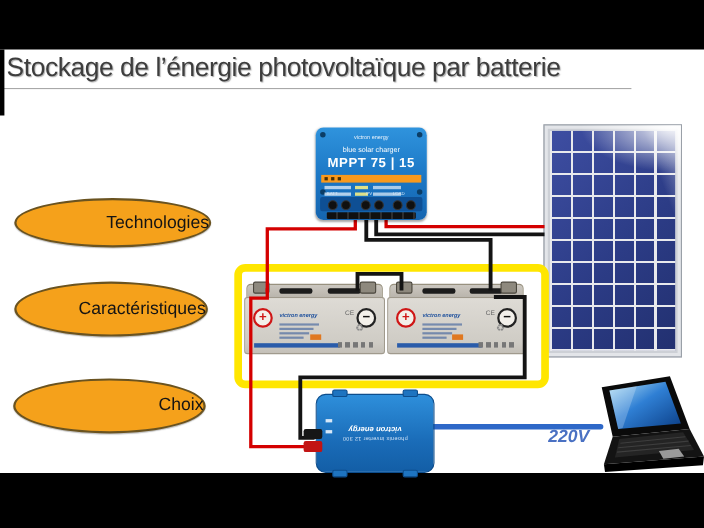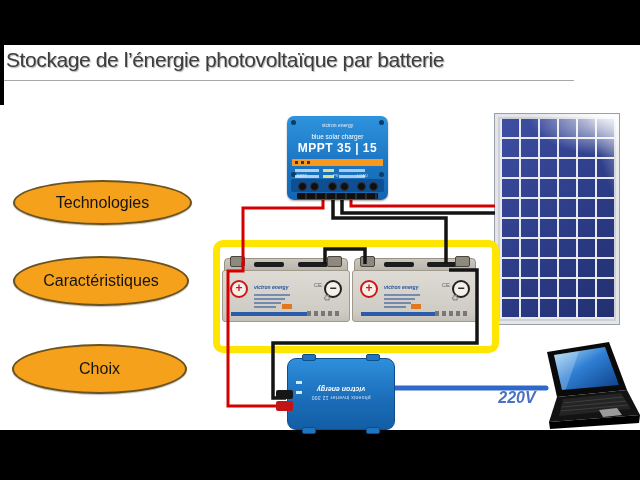--- a/index.html
+++ b/index.html
@@ -4,26 +4,26 @@
 <style>
   html,body{margin:0;padding:0;background:#000;}
   .stage{position:relative;width:640px;height:480px;background:#fff;overflow:hidden;
          font-family:"Liberation Sans",sans-serif;}
   
   .bar{position:absolute;left:0;width:640px;background:#000;}
   .bar-top{top:0;height:45px;}
   .bar-bottom{top:430px;height:50px;}
   .notch{position:absolute;left:0;top:45px;width:4px;height:60px;background:#000;}
   
-  .title{position:absolute;left:6px;top:48px;font-size:21px;letter-spacing:-0.4px;
+  .title{position:absolute;left:6px;top:48px;font-size:24px;letter-spacing:-0.4px;
          color:#3d3d3d;text-shadow:1px 1px 1px rgba(110,110,110,.55);white-space:nowrap;}
   .title-rule{position:absolute;left:0;top:80px;width:574px;height:1px;background:#a8a8a8;}
   
   .nav-ellipse{position:absolute;border:2px solid #6a5320;background:#f5a11b;border-radius:50%;
-        display:flex;align-items:center;justify-content:center;font-size:16px;color:#141414;
+        display:flex;align-items:center;justify-content:flex-end;font-size:16px;color:#141414;
         box-shadow:0 1px 1px rgba(0,0,0,.25);cursor:pointer;}
   #nav1{left:13px;top:180px;width:175px;height:41px;}
   #nav2{left:13px;top:256px;width:172px;height:46px;}
   #nav3{left:12px;top:344px;width:171px;height:46px;}
   
   .hl{position:absolute;left:213px;top:240px;width:272px;height:99px;border:7px solid #ffe600;
       border-radius:10px;z-index:2;}
   
   .panel{position:absolute;left:494px;top:113px;width:124px;height:210px;background:#cdd0d6;
          border:1px solid #9aa0a8;box-shadow:inset 0 0 0 3px #e3e5e9;z-index:1;}
@@ -119,21 +119,21 @@
     <div class="glare"></div>
   </div>
 
   <div class="mppt">
     <div class="scr" style="left:4px;top:4px;"></div>
     <div class="scr" style="right:4px;top:4px;"></div>
     <div class="scr" style="left:4px;top:56px;"></div>
     <div class="scr" style="right:4px;top:56px;"></div>
     <div class="mlogo">victron energy</div>
     <div class="msub">blue solar charger</div>
-    <div class="mmodel">MPPT 35 | 15</div>
+    <div class="mmodel">MPPT 75 | 15</div>
     <div class="mstripe">
       <div class="mk" style="left:3px;"></div>
       <div class="mk" style="left:9px;"></div>
       <div class="mk" style="left:15px;"></div>
     </div>
     <div class="mrow" style="top:53px;"></div>
     <div class="mrow" style="top:59px;"></div>
     <div class="mterm">
       <span class="tlabel" style="left:6px;">BATT</span>
       <span class="tlabel" style="left:42px;">PV</span>

